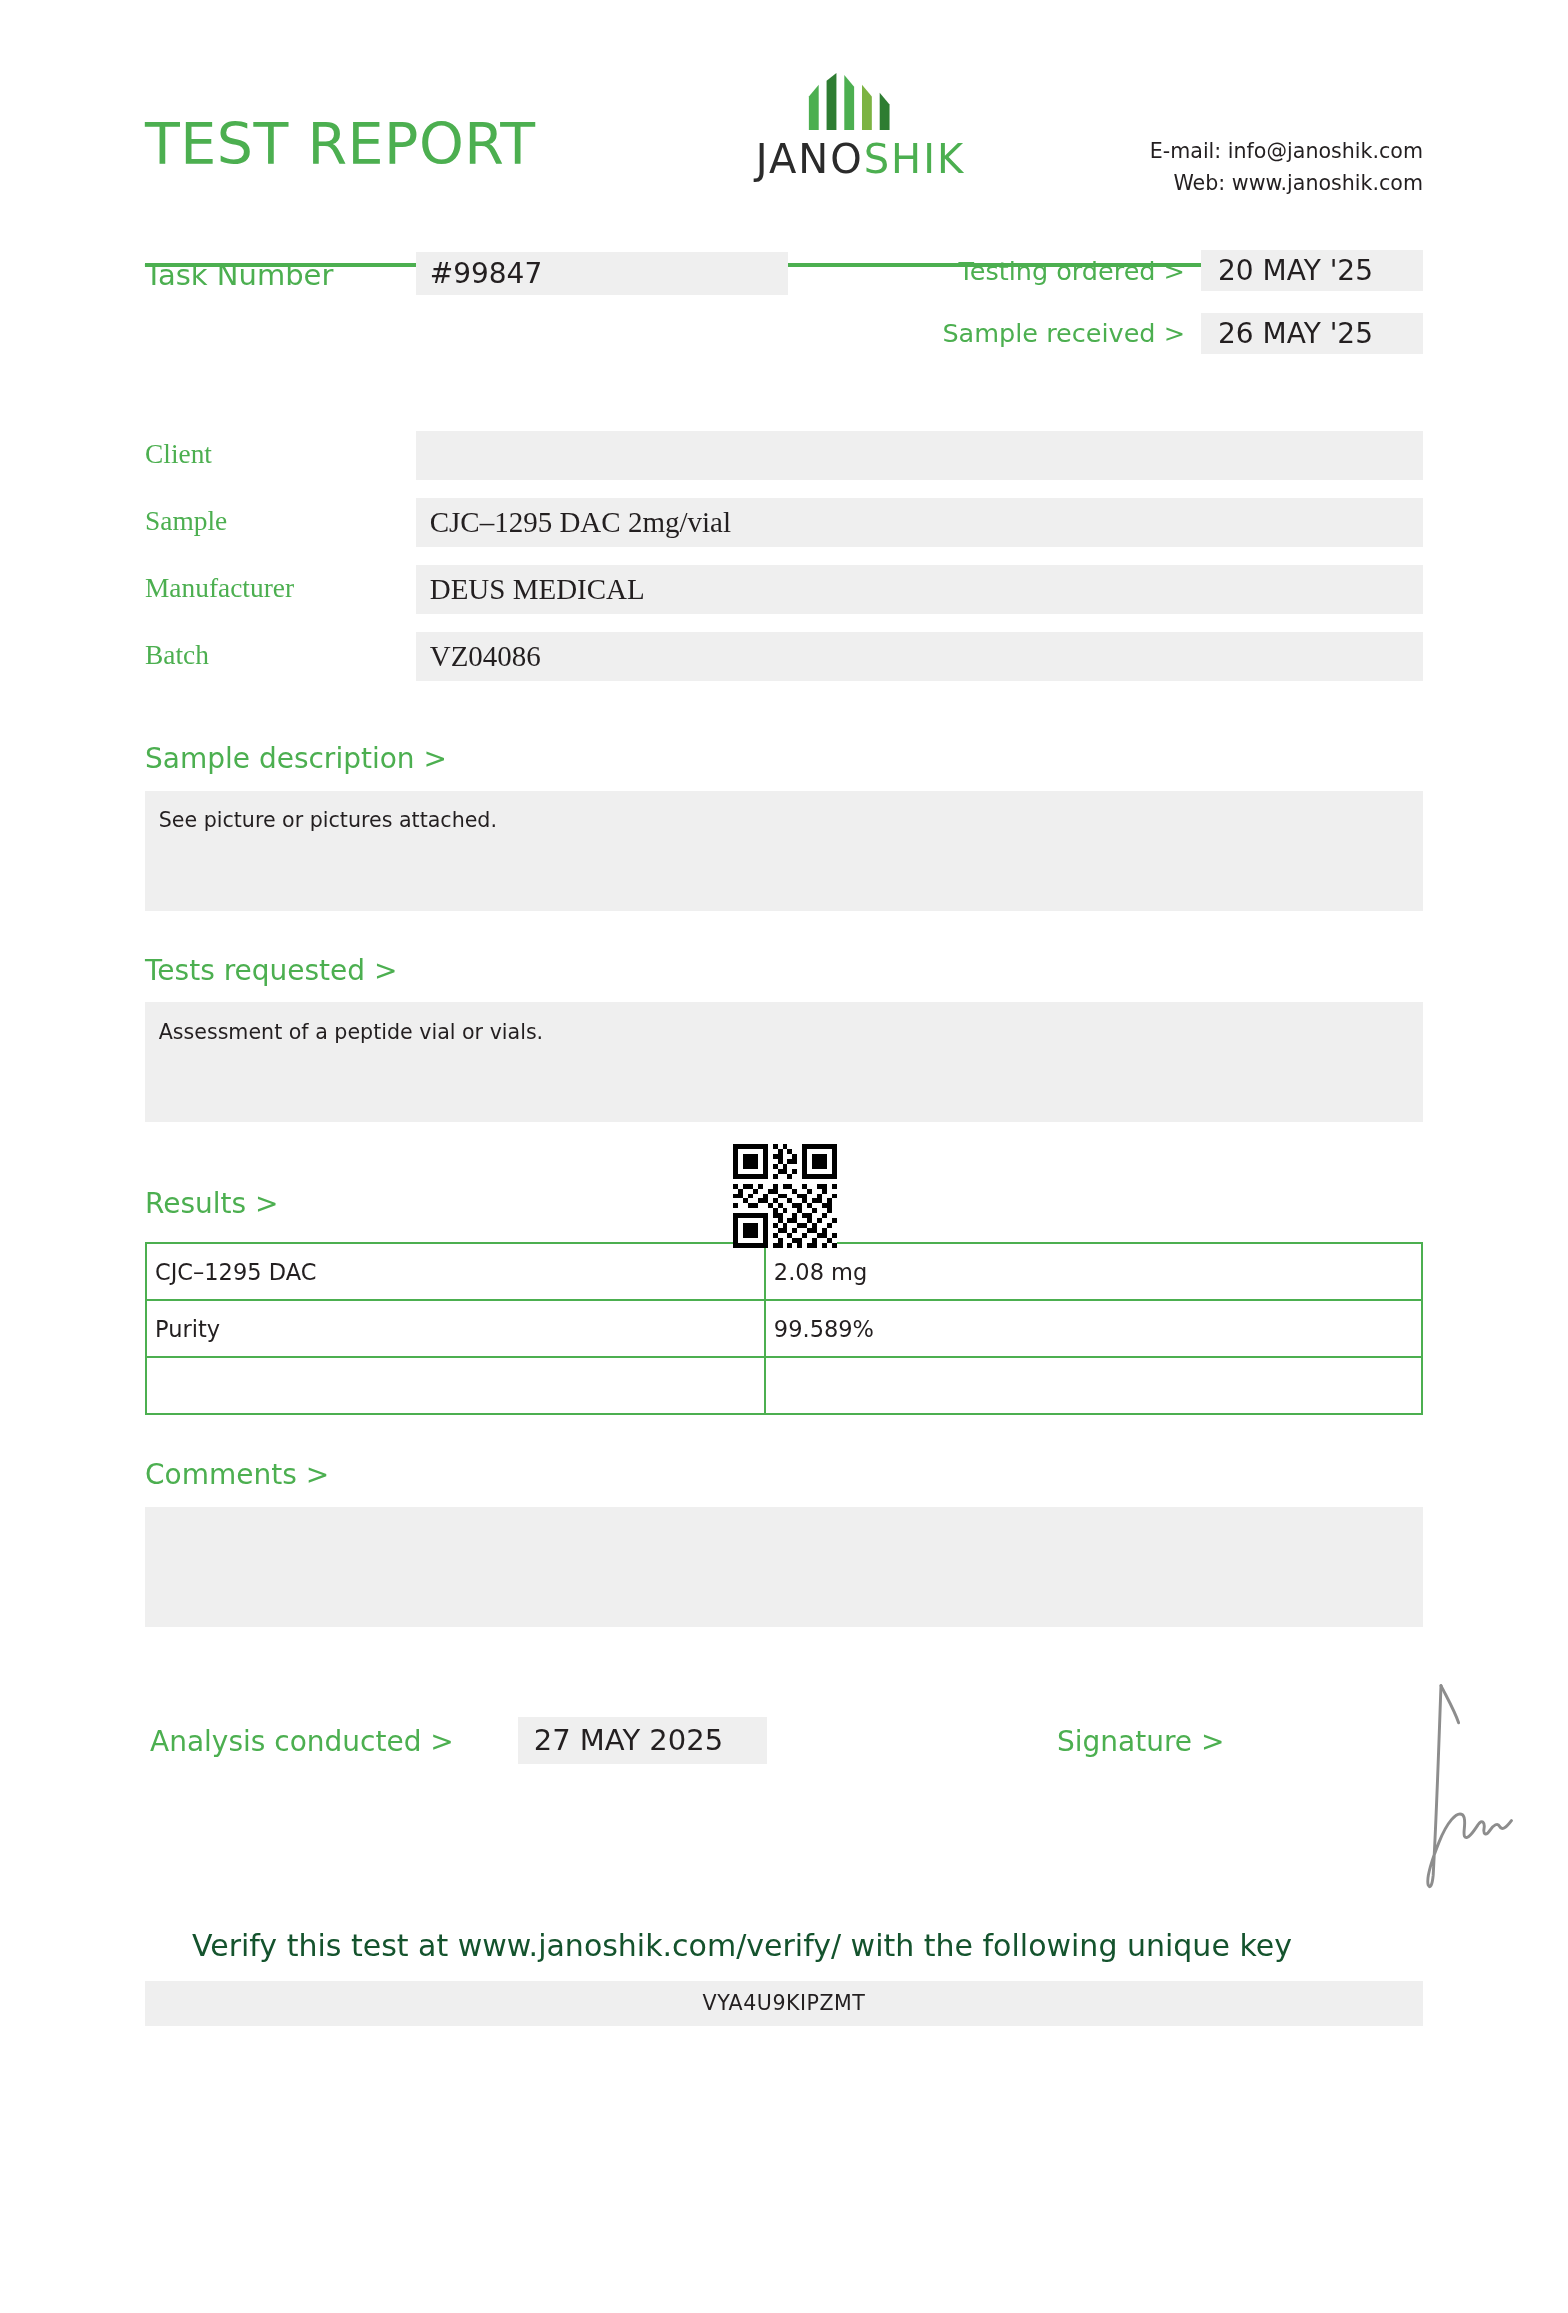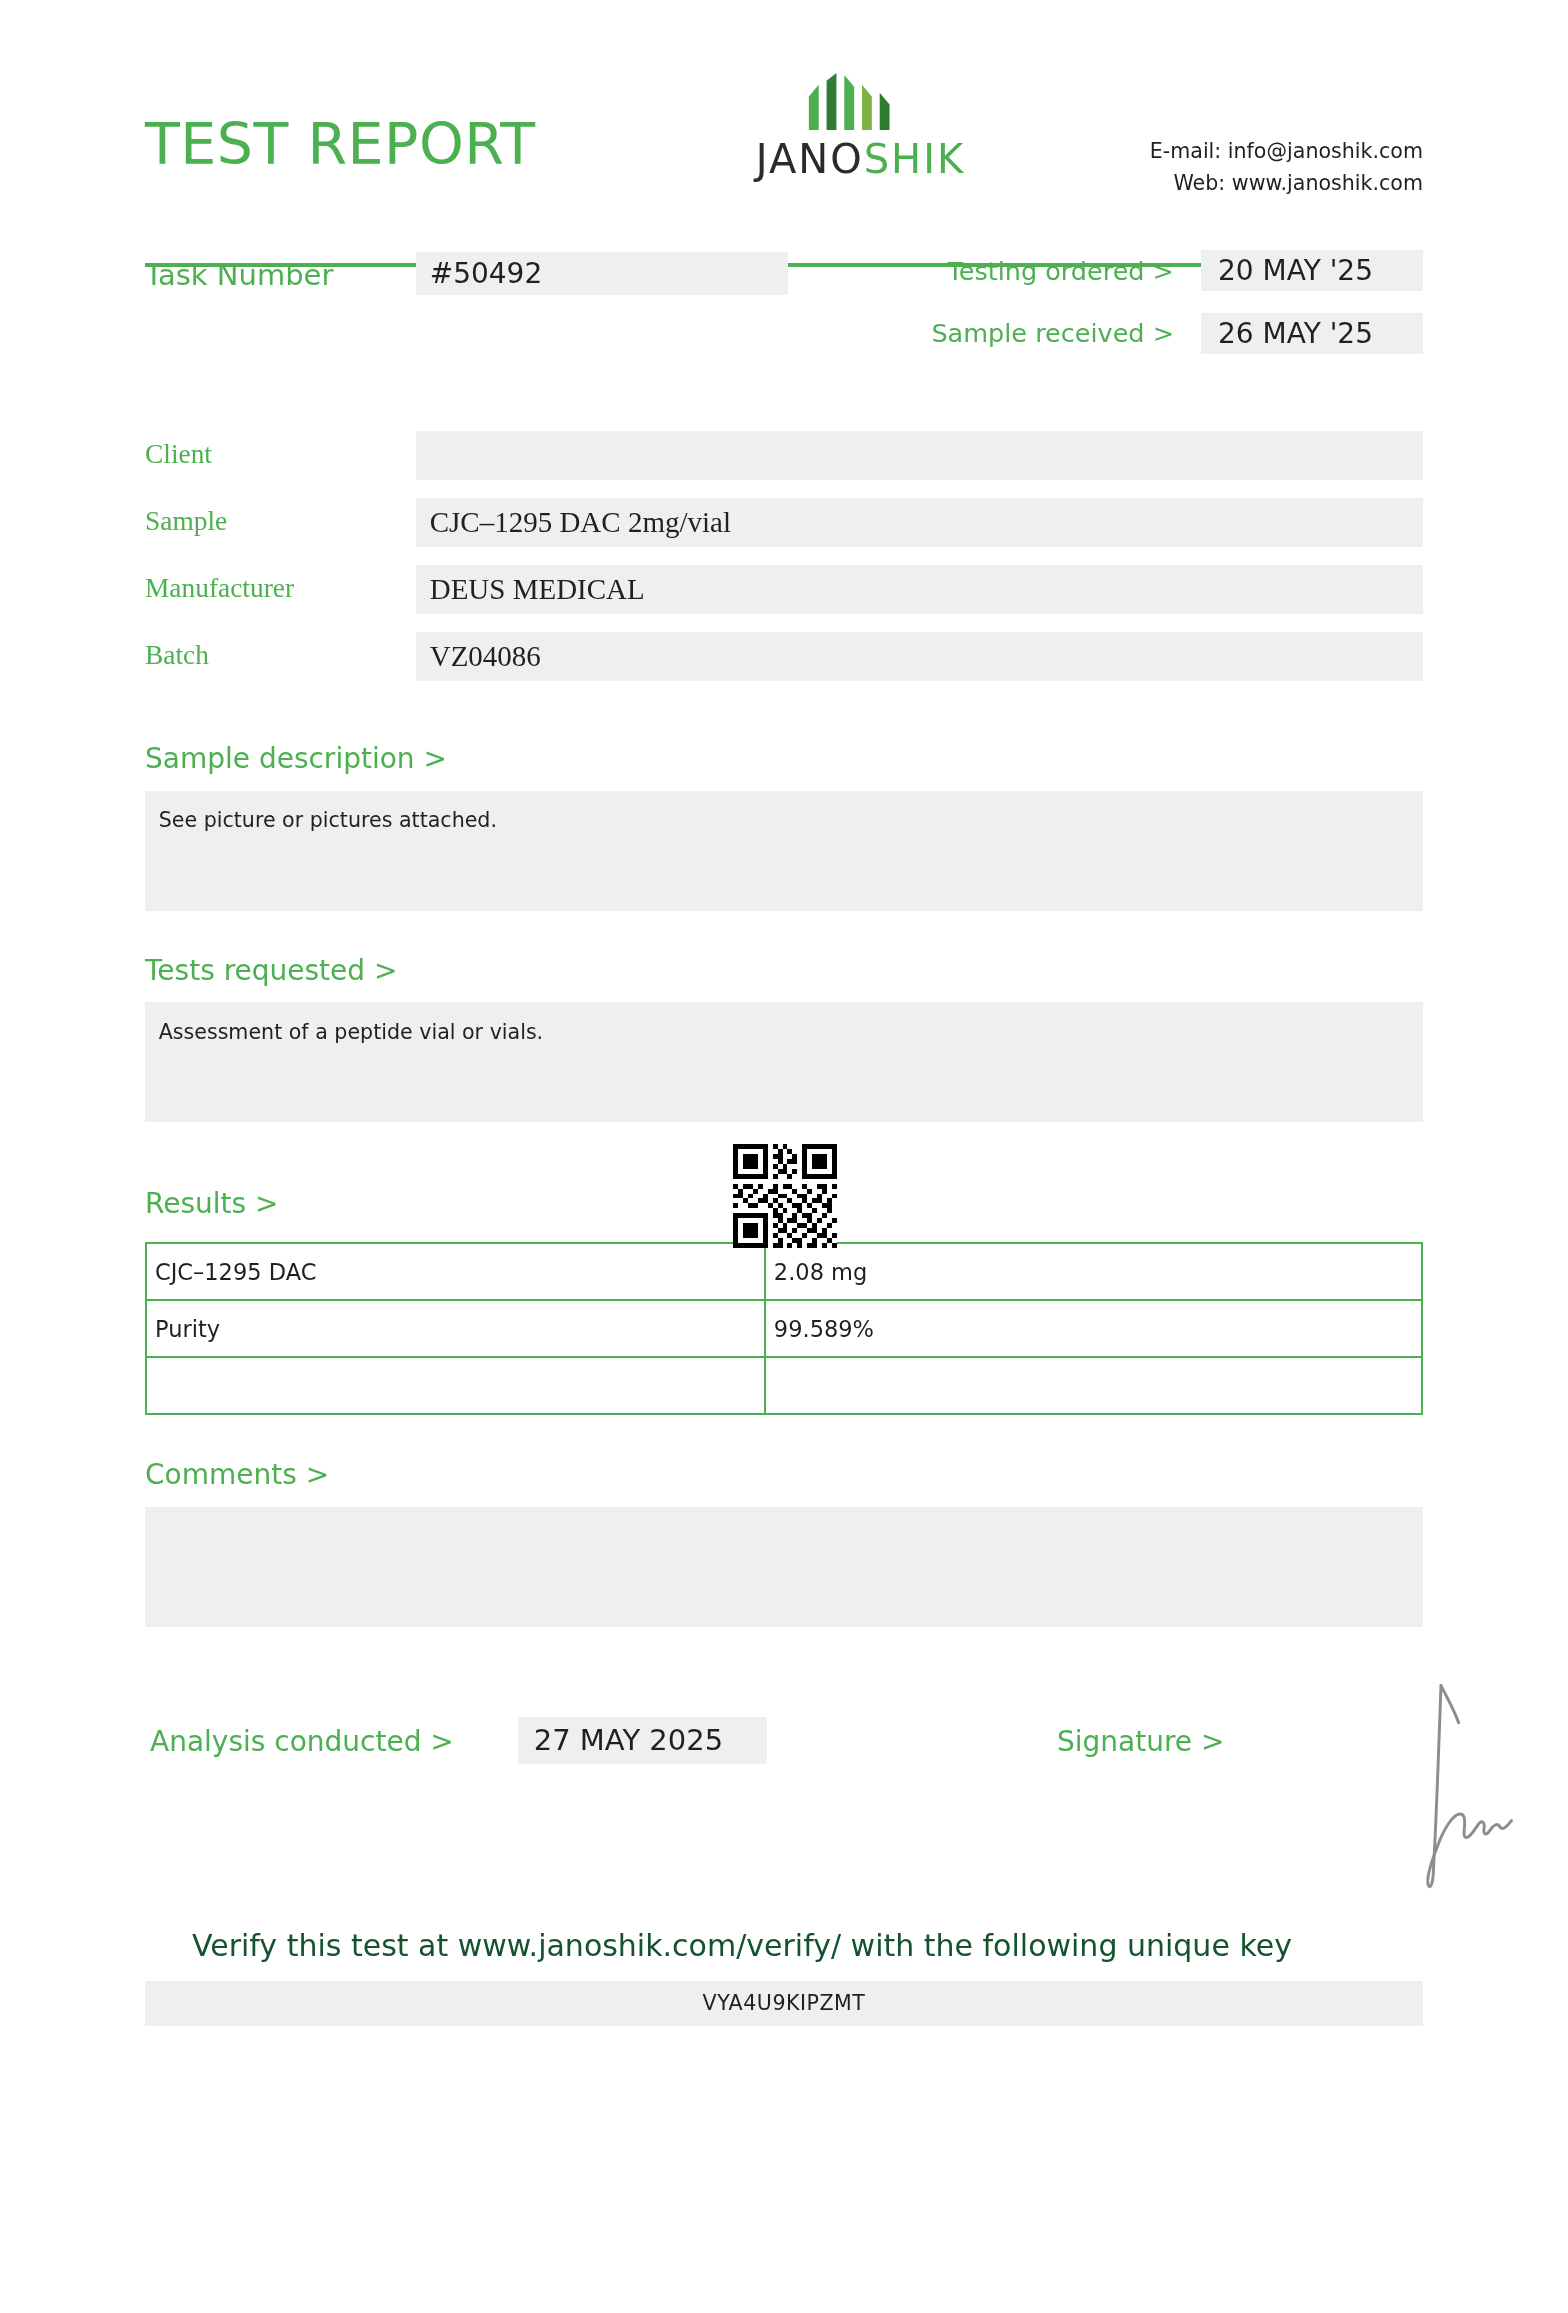--- a/index.html
+++ b/index.html
@@ -106,21 +106,21 @@
   }
   .date-line {
     display: flex;
     align-items: center;
     justify-content: flex-end;
     margin-bottom: 21.6px;
   }
   .date-line .dl {
     color: #4caf50;
     font-size: 25.5px;
-    margin-right: 27px;
+    margin-right: 16px;
     white-space: nowrap;
   }
   .date-line .dv {
     background: #efefef;
     font-size: 28px;
     line-height: 41px;
     height: 41px;
     padding: 0 17px;
     min-width: 222px;
     text-align: left;
@@ -276,21 +276,21 @@
 
     <div class="contact">
       <div>E-mail: info@janoshik.com</div>
       <div>Web: www.janoshik.com</div>
     </div>
   </div>
   <div class="rule"></div>
 
   <div class="task-row">
     <div class="label-green task-label">Task Number</div>
-    <div class="task-value">#50492</div>
+    <div class="task-value">#99847</div>
 
     <div class="date-lines">
       <div class="date-line">
         <span class="dl">Testing ordered  &gt;</span>
         <span class="dv">20 MAY '25</span>
       </div>
       <div class="date-line">
         <span class="dl">Sample received &gt;</span>
         <span class="dv">26 MAY '25</span>
       </div>

